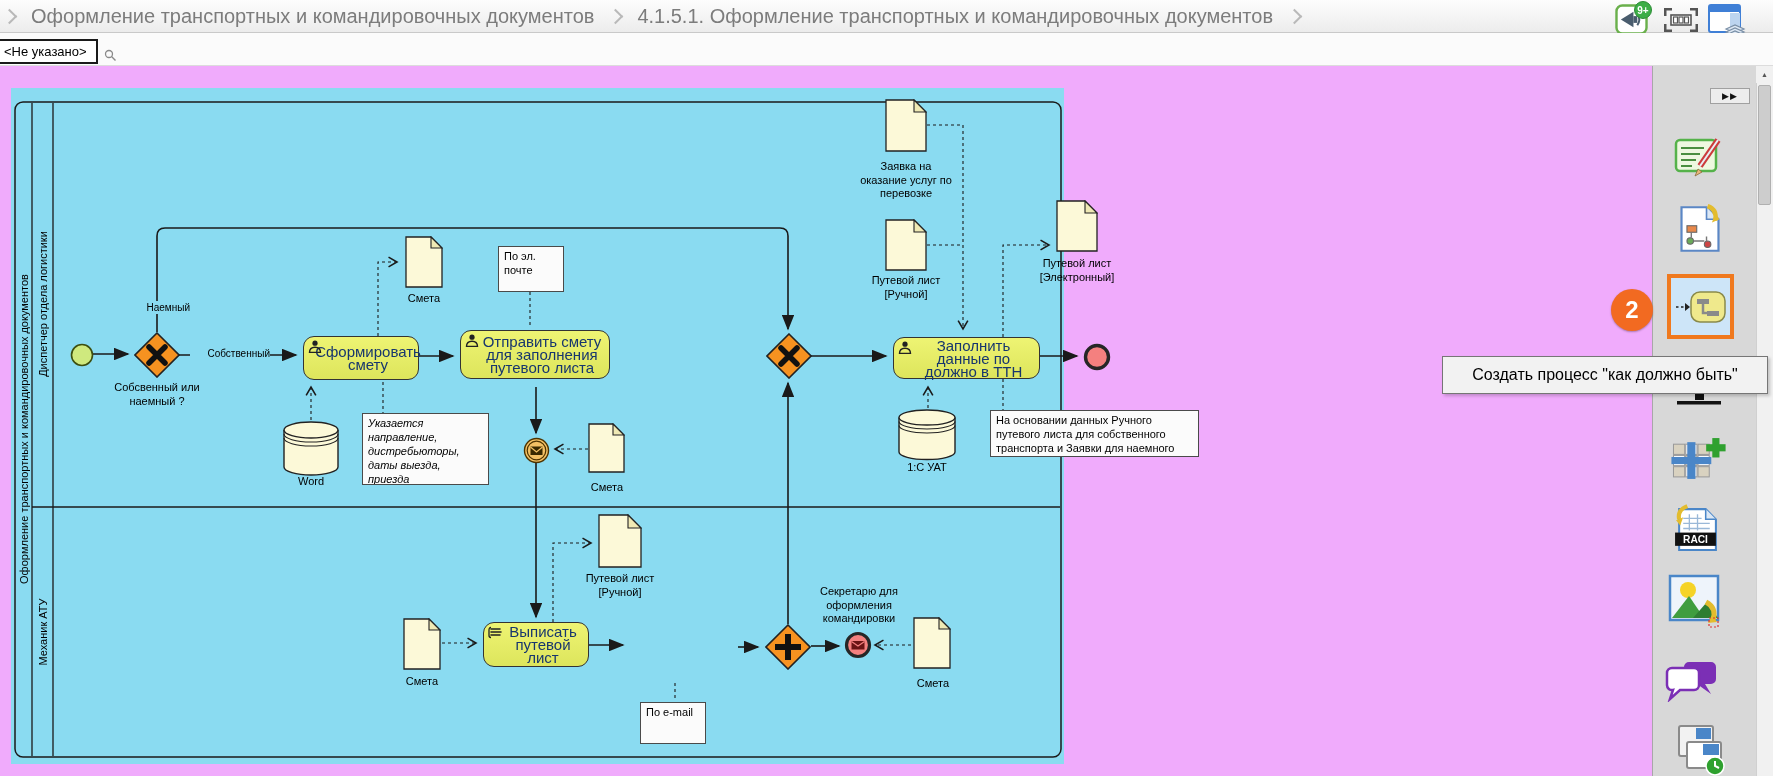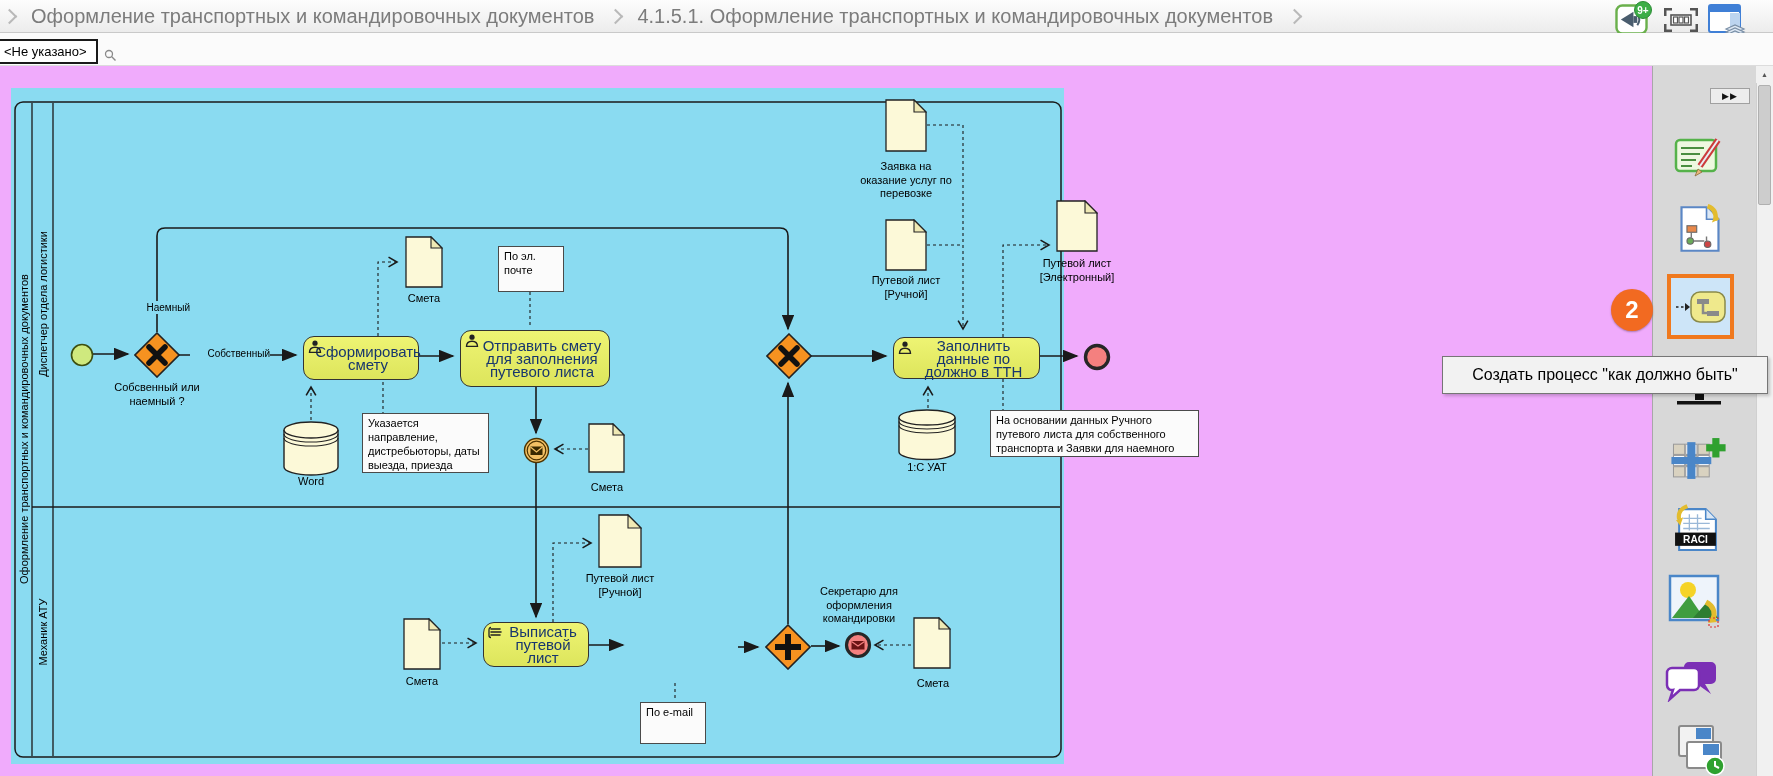--- a/index.html
+++ b/index.html
@@ -183,21 +183,21 @@
   <div class="flowlab" style="left:190px;top:347px;width:80px;">Собственный</div>
 
   <div class="task" style="left:303px;top:336px;width:116px;height:44px;">
     <svg class="ticon" width="14" height="13" viewBox="0 0 14 13">
       <circle cx="7" cy="3.2" r="2.6" fill="#222"></circle>
       <path d="M1.5,12.5 Q1.5,7.2 7,7.2 Q12.5,7.2 12.5,12.5 Z" fill="none" stroke="#222" stroke-width="1.4"></path>
     </svg>
     <div>Сформировать смету</div>
   </div>
 
-  <div class="task" style="left:460px;top:330px;width:150px;height:57px;">
+  <div class="task" style="left:460px;top:330px;width:150px;height:49px;">
     <svg class="ticon" width="14" height="13" viewBox="0 0 14 13">
       <circle cx="7" cy="3.2" r="2.6" fill="#222"></circle>
       <path d="M1.5,12.5 Q1.5,7.2 7,7.2 Q12.5,7.2 12.5,12.5 Z" fill="none" stroke="#222" stroke-width="1.4"></path>
     </svg>
     <div>Отправить смету для заполнения путевого листа</div>
   </div>
 
   <div class="node" style="left:523px;top:437px;">
     <svg width="27" height="27" viewBox="0 0 27 27">
       <circle cx="13.5" cy="13.5" r="12" fill="#f3c164" stroke="#4d3300" stroke-width="1.4"></circle>
@@ -281,21 +281,21 @@
   <div class="node" style="left:897px;top:408px;">
     <svg width="60" height="54" viewBox="0 0 60 54">
       <path d="M2,9.5 V44 A28,7.5 0 0 0 58,44 V9.5" fill="#fcf9d8" stroke="#222" stroke-width="1.4"></path>
       <ellipse cx="30" cy="9.5" rx="28" ry="7.5" fill="#fcf9d8" stroke="#222" stroke-width="1.4"></ellipse>
       <path d="M2,13.5 A28,7.5 0 0 0 58,13.5" fill="none" stroke="#222" stroke-width="1.1"></path>
       <path d="M2,17.5 A28,7.5 0 0 0 58,17.5" fill="none" stroke="#222" stroke-width="1.1"></path>
     </svg>
   </div>
   <div class="dlabel" style="left:897px;top:461px;width:60px;">1:С УАТ</div>
 
-  <div class="note" style="left:362px;top:413px;width:127px;height:60px;">Указается направление, дистребьюторы, даты выезда, приезда</div>
+  <div class="note" style="left:362px;top:413px;width:127px;height:72px;font-style:italic;">Указается направление, дистребьюторы, даты выезда, приезда</div>
   <div class="note" style="left:498px;top:246px;width:66px;height:46px;">По эл. почте</div>
   <div class="note" style="left:990px;top:410px;width:209px;height:47px;">На основании данных Ручного путевого листа для собственного транспорта и Заявки для наемного</div>
 
   <div class="node" style="left:403px;top:618px;">
     <svg width="38" height="52" viewBox="0 0 38 52">
       <path d="M1,1 H26 L37,12 V51 H1 Z" fill="#fcf9d8" stroke="#222" stroke-width="1.3"></path>
       <path d="M26,1 V12 H37 Z" fill="#efe9b4" stroke="#222" stroke-width="1.1"></path>
     </svg>
   </div>
   <div class="dlabel" style="left:397px;top:675px;width:50px;">Смета</div>

